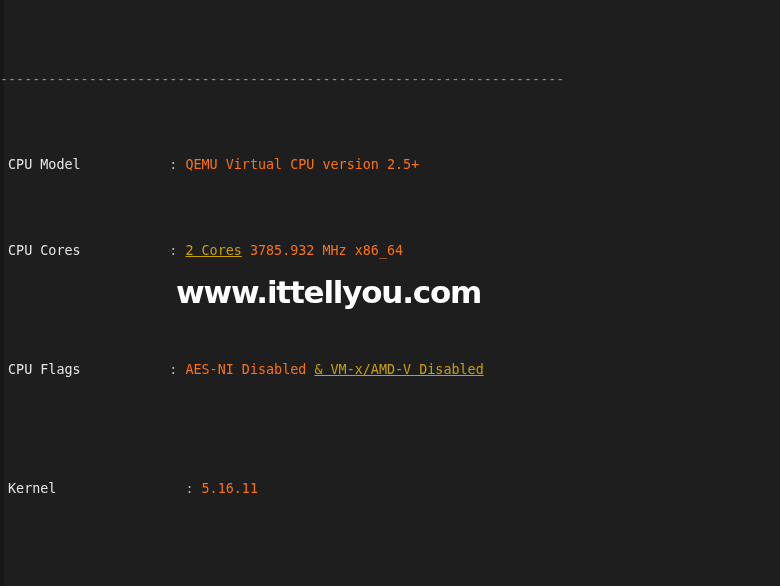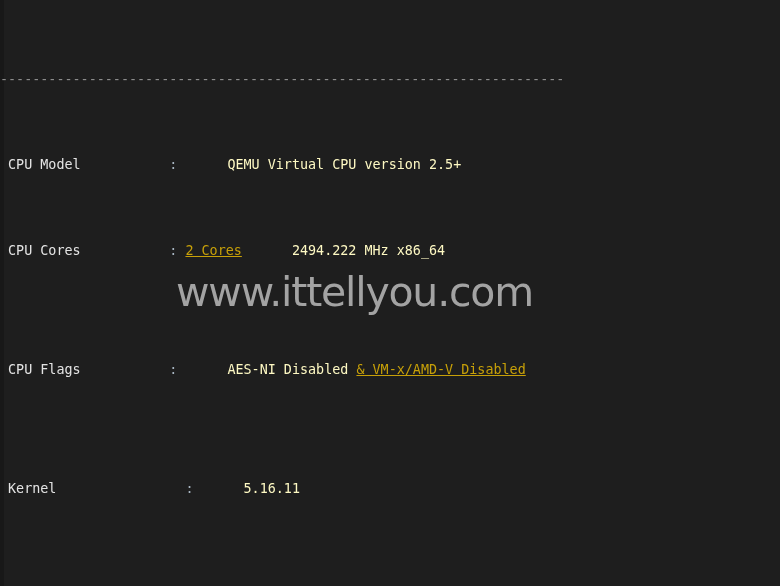--- a/index.html
+++ b/index.html
@@ -31,52 +31,52 @@
     white-space: pre;
   }
   .ln {
     height: 17.05px;
     white-space: pre;
     color: #d6d6d6;
   }
   .sep { color: #8c8c8c; }
   .lbl { color: #e4e4e4; margin-top: 36px; }
   .colon { color: #a8b6c2; }
-  .teal { color: #fef9c3; margin-left: 42px; }
+  .teal { color: #f97316; }
   .yellow { color: #c7a008; text-decoration: underline; }
   #watermark {
     position: absolute;
     left: 176px;
     top: 270px;
     font-family: "DejaVu Sans", "Liberation Sans", sans-serif;
-    font-weight: normal;
-    font-size: 41px;
+    font-weight: bold;
+    font-size: 31px;
     line-height: 44px;
-    color: #a3a3a3;
+    color: #ffffff;
     letter-spacing: -1.2px;
     white-space: pre;
     pointer-events: none;
   }
 </style>
 </head>
 <body>
 
 <div id="terminal">
   <div id="edge-strip"></div>
 
   <div id="lines">
 
     
     <div class="ln"><span class="sep">----------------------------------------------------------------------</span></div>
 
     
     <div class="ln"> <span class="lbl">CPU Model</span><span class="lbl">           </span><span class="colon">:</span> <span class="teal">QEMU Virtual CPU version 2.5+</span></div>
 
     
-    <div class="ln"> <span class="lbl">CPU Cores</span><span class="lbl">           </span><span class="colon">:</span> <span class="yellow">2 Cores</span><span class="teal"> 2494.222 MHz x86_64</span></div>
+    <div class="ln"> <span class="lbl">CPU Cores</span><span class="lbl">           </span><span class="colon">:</span> <span class="yellow">2 Cores</span><span class="teal"> 3785.932 MHz x86_64</span></div>
 
     
 
     
     <div class="ln"> <span class="lbl">CPU Flags</span><span class="lbl">           </span><span class="colon">:</span> <span class="teal">AES-NI Disabled </span><span class="yellow">&amp; VM-x/AMD-V Disabled</span></div>
 
     
 
     
     <div class="ln"> <span class="lbl">Kernel</span><span class="lbl">                </span><span class="colon">:</span> <span class="teal">5.16.11</span></div>

